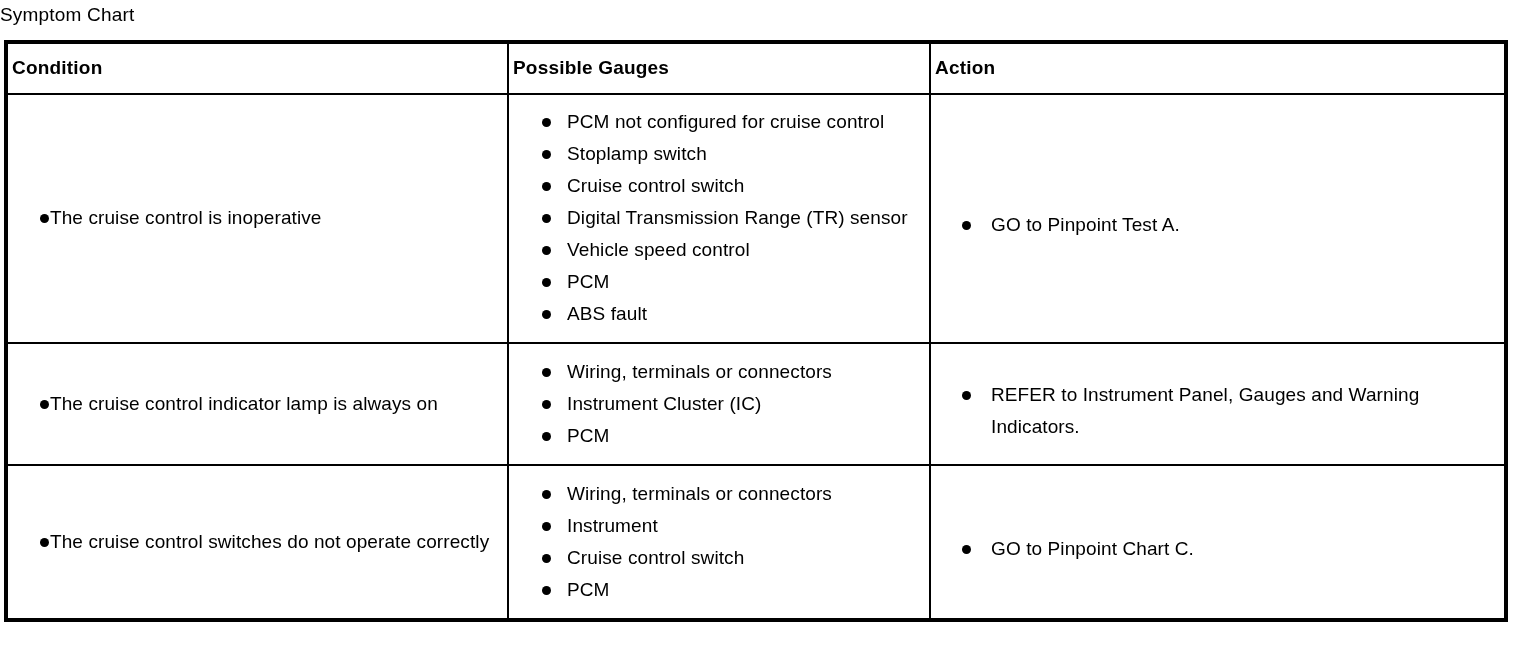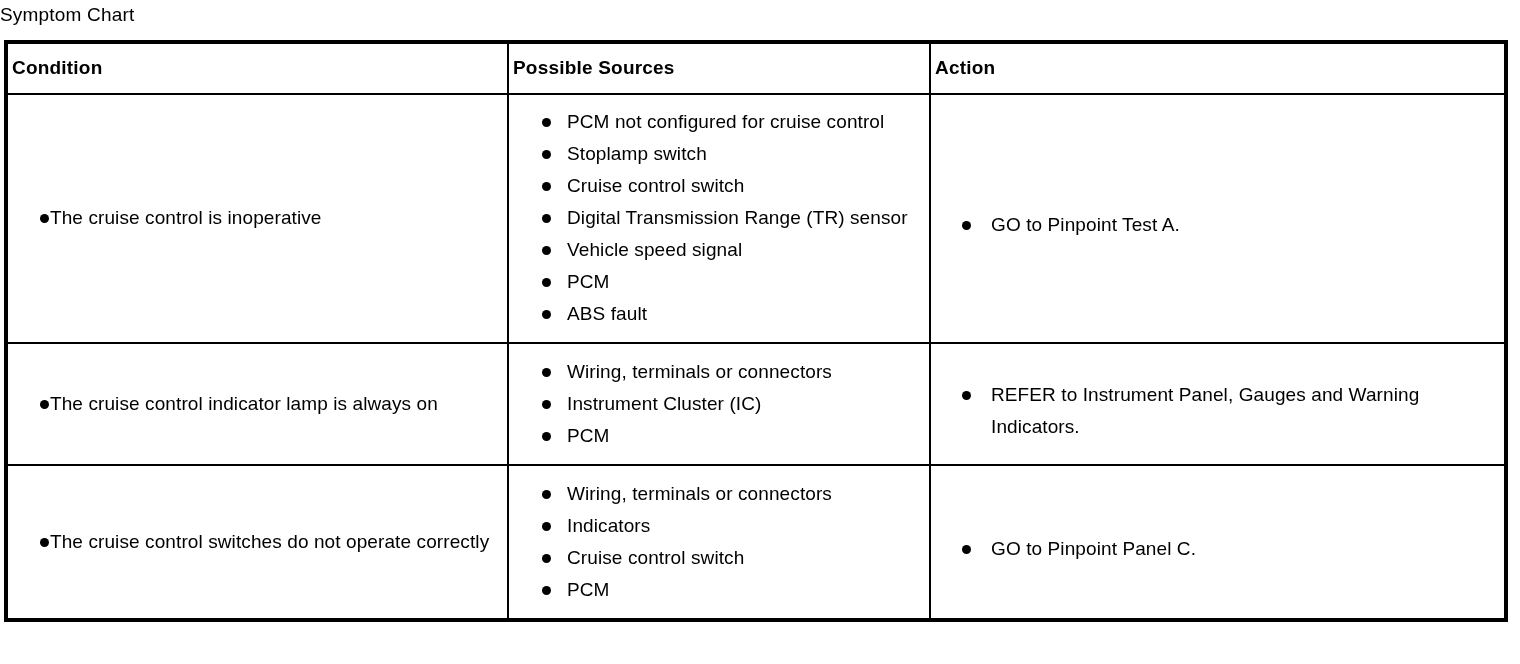--- a/index.html
+++ b/index.html
@@ -120,21 +120,21 @@
 
   <table class="symptom-table">
     <colgroup>
       <col class="col-condition">
       <col class="col-sources">
       <col class="col-action">
     </colgroup>
     <thead>
       <tr>
         <th>Condition</th>
-        <th>Possible Sources</th>
+        <th>Possible Gauges</th>
         <th>Action</th>
       </tr>
     </thead>
     <tbody>
 
       <tr>
         <td class="cell-condition">
           <ul class="cell-list pad-v-row1">
             <li>
               <span class="bullet"></span>
@@ -155,21 +155,21 @@
             <li>
               <span class="bullet"></span>
               <span>Cruise control switch</span>
             </li>
             <li>
               <span class="bullet"></span>
               <span>Digital Transmission Range (TR) sensor</span>
             </li>
             <li>
               <span class="bullet"></span>
-              <span>Vehicle speed signal</span>
+              <span>Vehicle speed control</span>
             </li>
             <li>
               <span class="bullet"></span>
               <span>PCM</span>
             </li>
             <li>
               <span class="bullet"></span>
               <span>ABS fault</span>
             </li>
           </ul>
@@ -229,37 +229,37 @@
           </ul>
         </td>
         <td class="cell-sources">
           <ul class="cell-list pad-v-row23">
             <li>
               <span class="bullet"></span>
               <span>Wiring, terminals or connectors</span>
             </li>
             <li>
               <span class="bullet"></span>
-              <span>Indicators</span>
+              <span>Instrument</span>
             </li>
             <li>
               <span class="bullet"></span>
               <span>Cruise control switch</span>
             </li>
             <li>
               <span class="bullet"></span>
               <span>PCM</span>
             </li>
           </ul>
         </td>
         <td class="cell-action">
           <ul class="cell-list pad-v-row23">
             <li>
               <span class="bullet"></span>
-              <span>GO to Pinpoint Panel C.</span>
+              <span>GO to Pinpoint Chart C.</span>
             </li>
           </ul>
         </td>
       </tr>
 
     </tbody>
   </table>
 
 </div>
 

